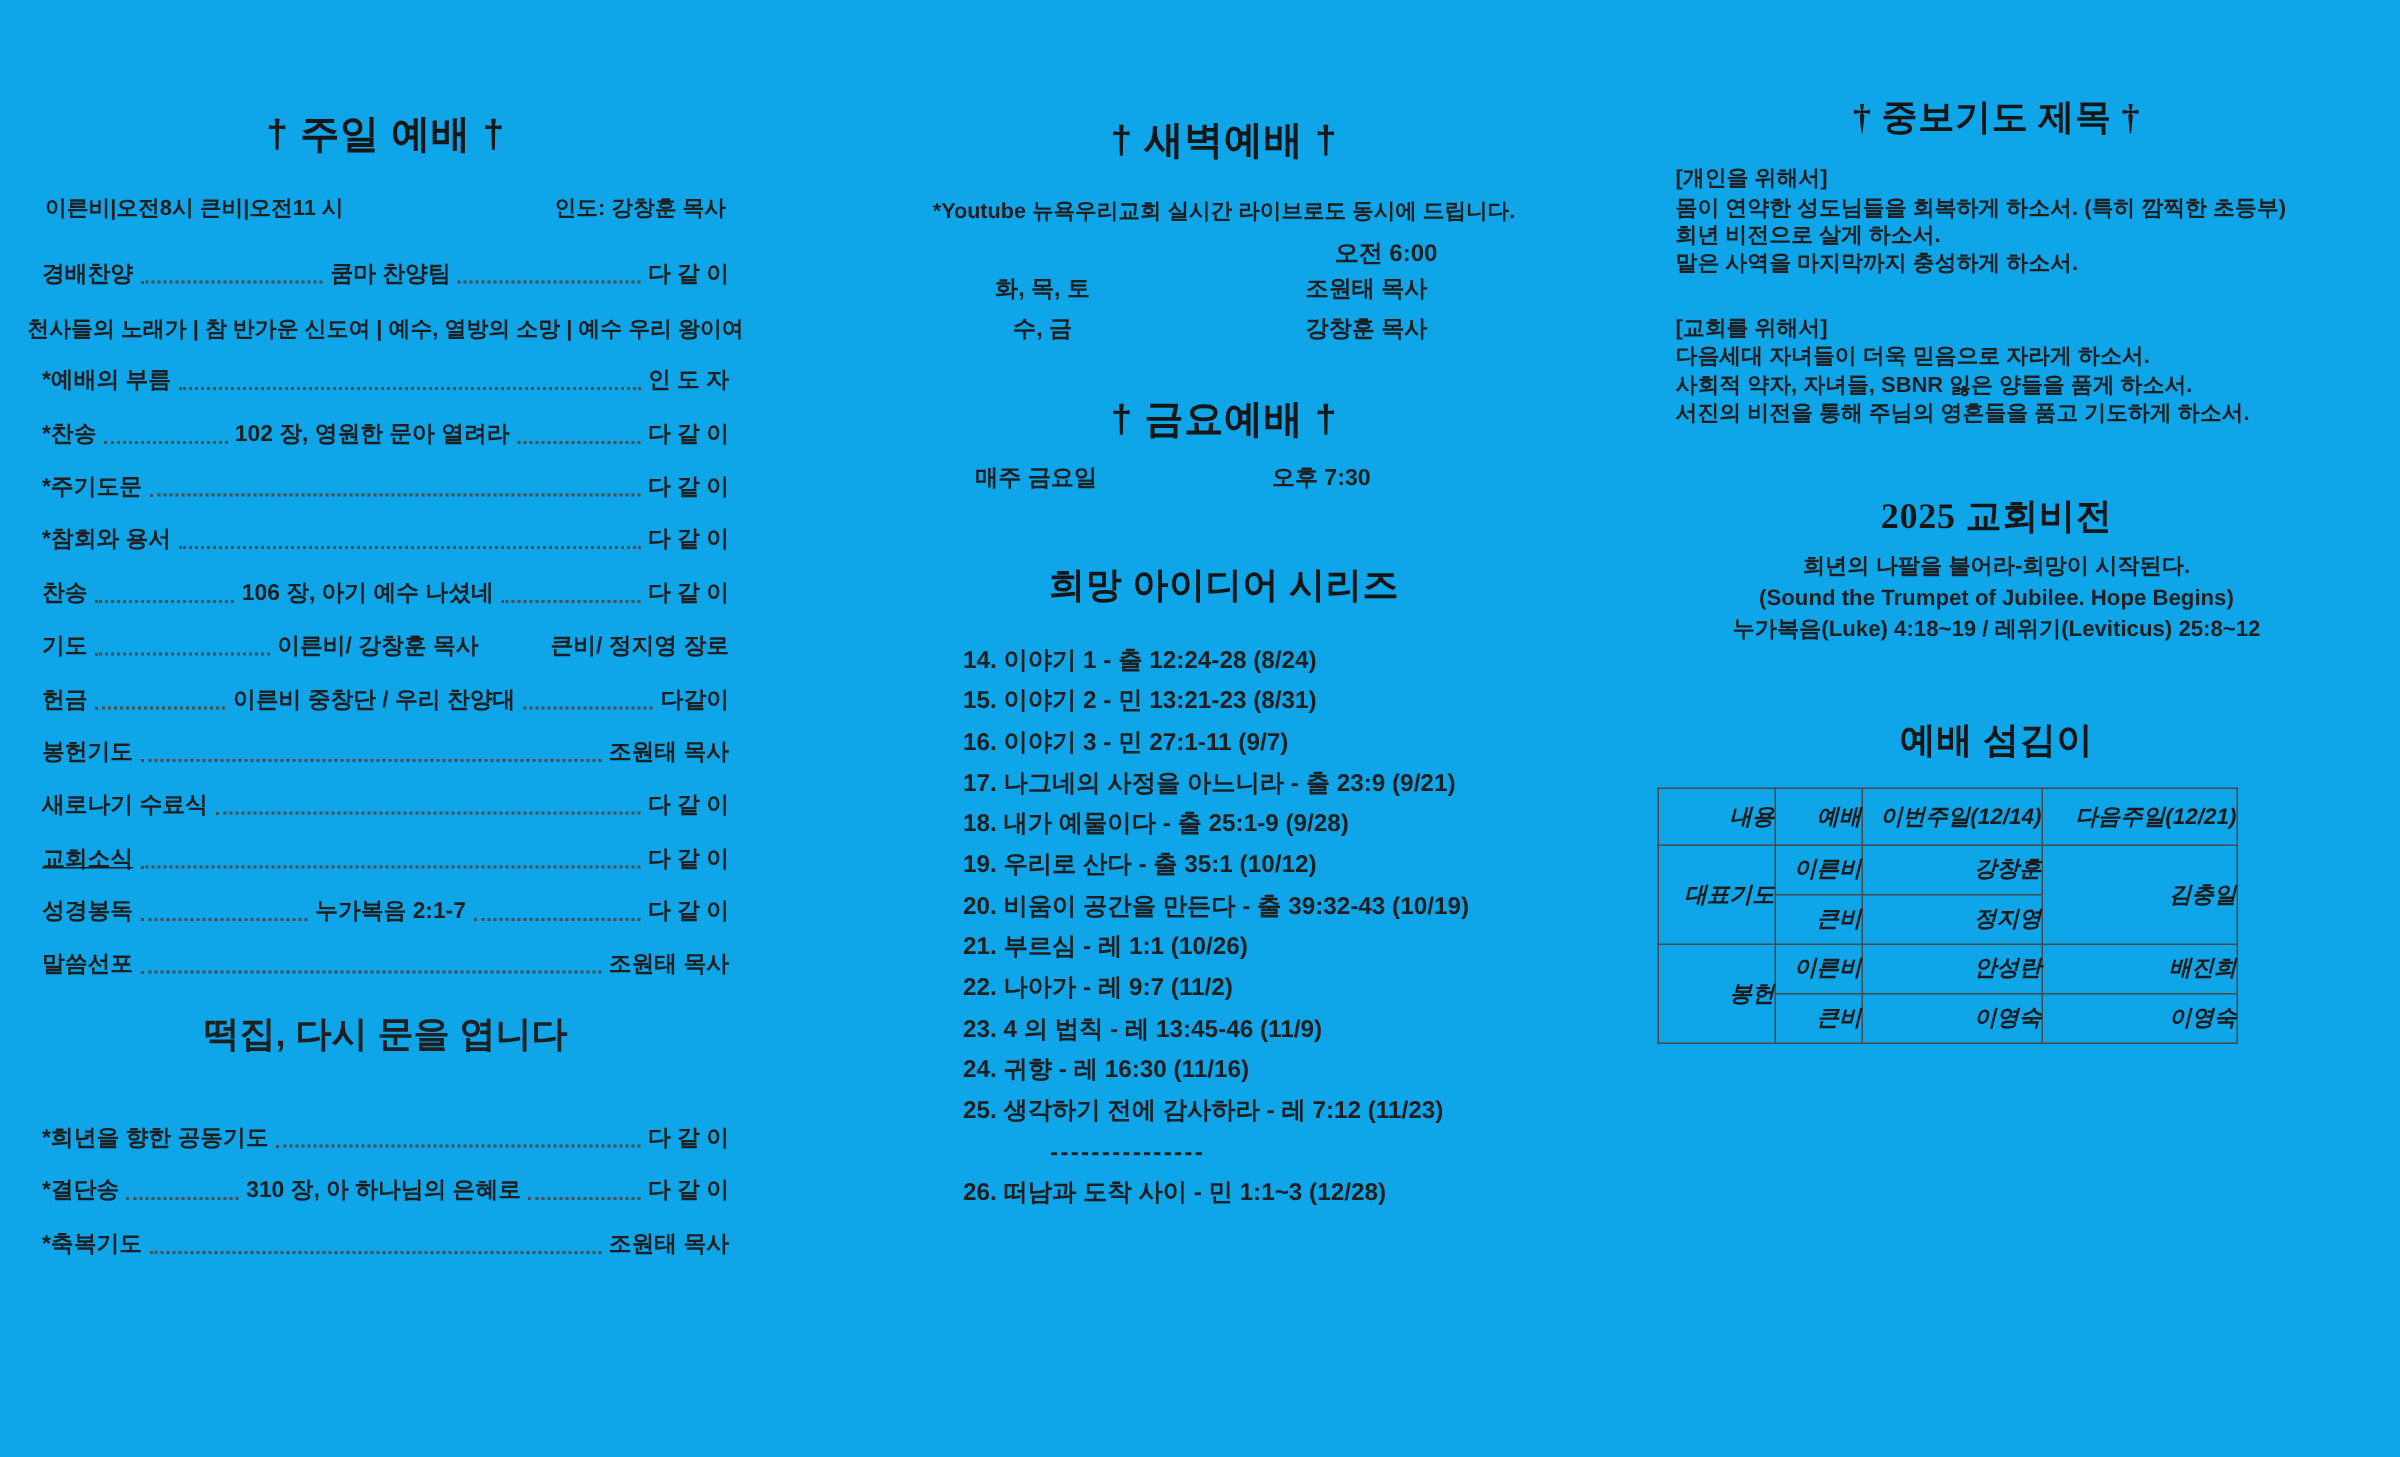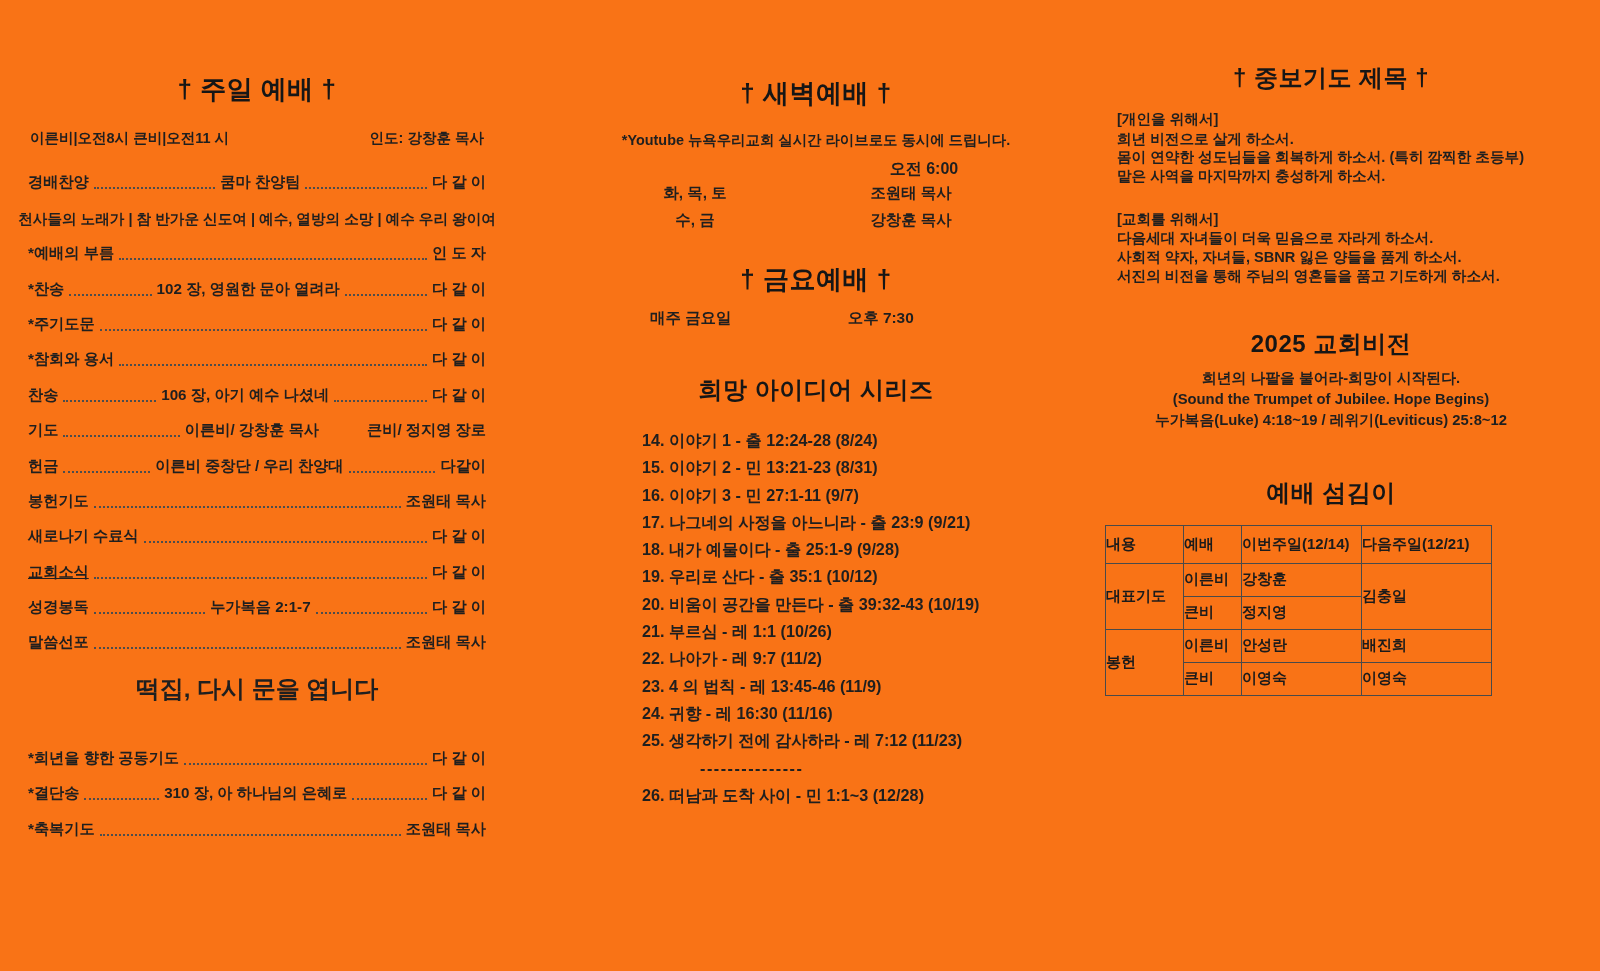--- a/index.html
+++ b/index.html
@@ -2,28 +2,28 @@
 <html><head>
 <meta charset="utf-8">
 <style>
   html,body{margin:0;padding:0;}
   body{
     width:1600px;height:971px;position:relative;overflow:hidden;
     background:#fbfaf8;color:#1f1f1f;
     font-family:"Liberation Sans","DejaVu Sans",sans-serif;
     font-weight:600;
   }
-  .page{position:absolute;inset:0;background:#f97316;padding-left:20px;}
+  .page{position:absolute;inset:0;background:#0ea5e9;padding-left:20px;}
   .col{position:absolute;}
   .col-left{left:28px;top:72px;width:458px;}
   .col-mid{left:600px;top:76px;width:432px;}
   .col-right{left:1093px;top:62px;width:476px;}
 
   .sec-title{text-align:center;font-size:26px;font-weight:800;letter-spacing:.5px;color:#161616;}
-  .sec-title.small{font-size:24px;}
+  .sec-title.small{font-size:24px;font-family:Liberation Serif, serif;}
 
   
   .sub-row{display:flex;justify-content:space-between;align-items:flex-end;
     font-size:14.5px;font-weight:800;margin-top:22px;padding:0 2px;}
   .worship-rows{margin-top:10px;text-align:center;}
   .wrow{display:flex;align-items:flex-end;height:35.4px;font-size:15.2px;font-weight:700;white-space:nowrap;}
   .wrow .leader{flex:1 1 auto;min-width:14px;border-bottom:2px dotted #4d4d4d;margin:0 5px 4px 5px;}
   .wrow .gapsp{width:48px;}
   .wnote{height:35.4px;display:flex;align-items:flex-end;justify-content:center;
     font-size:14.6px;font-weight:700;white-space:nowrap;}
@@ -51,21 +51,21 @@
   
   .prayer-groups{padding-left:24px;margin-top:16px;font-size:14.6px;}
   .pgroup{margin-bottom:24px;}
   .pline{line-height:18.8px;white-space:nowrap;}
   .pheading{line-height:19.5px;}
   .vision-block{margin-top:42px;}
   .vision-lines{margin-top:8px;text-align:center;font-size:14.8px;}
   .vision-lines .pline{white-space:normal;line-height:21px;}
   .serving-block{margin-top:46px;}
   .serving-table{border-collapse:collapse;margin:16px 0 0 12px;
-    font-size:15px;font-weight:700;text-align:left;color:#1b1b1b;}
+    font-size:15px;font-weight:700;text-align:right;color:#1b1b1b;font-style:italic;}
   .serving-table th,.serving-table td{border:1.5px solid #4a4a4a;padding:0;}
   .serving-table th{height:37px;font-weight:800;}
   .serving-table td{height:32px;}
 </style>
 </head>
 <body>
 
 <div class="page">
 
   <div class="col col-left">
@@ -267,22 +267,22 @@
   </div>
 
   <div class="col col-right">
     <div class="sec-title small">† 중보기도 제목 †</div>
 
     <div class="prayer-groups">
       <div class="pgroup">
         <div class="pline pheading">[개인을 위해서]</div>
         <div>
 
-        <div class="pline">희년 비전으로 살게 하소서.</div>
-            <div class="pline">몸이 연약한 성도님들을 회복하게 하소서. (특히 깜찍한 초등부)</div>
+        <div class="pline">몸이 연약한 성도님들을 회복하게 하소서. (특히 깜찍한 초등부)</div>
+            <div class="pline">희년 비전으로 살게 하소서.</div>
             <div class="pline">맡은 사역을 마지막까지 충성하게 하소서.</div>
           </div>
       </div>
       <div class="pgroup">
         <div class="pline pheading">[교회를 위해서]</div>
         <div>
 
         <div class="pline">다음세대 자녀들이 더욱 믿음으로 자라게 하소서.</div>
             <div class="pline">사회적 약자, 자녀들, SBNR 잃은 양들을 품게 하소서.</div>
             <div class="pline">서진의 비전을 통해 주님의 영혼들을 품고 기도하게 하소서.</div>

